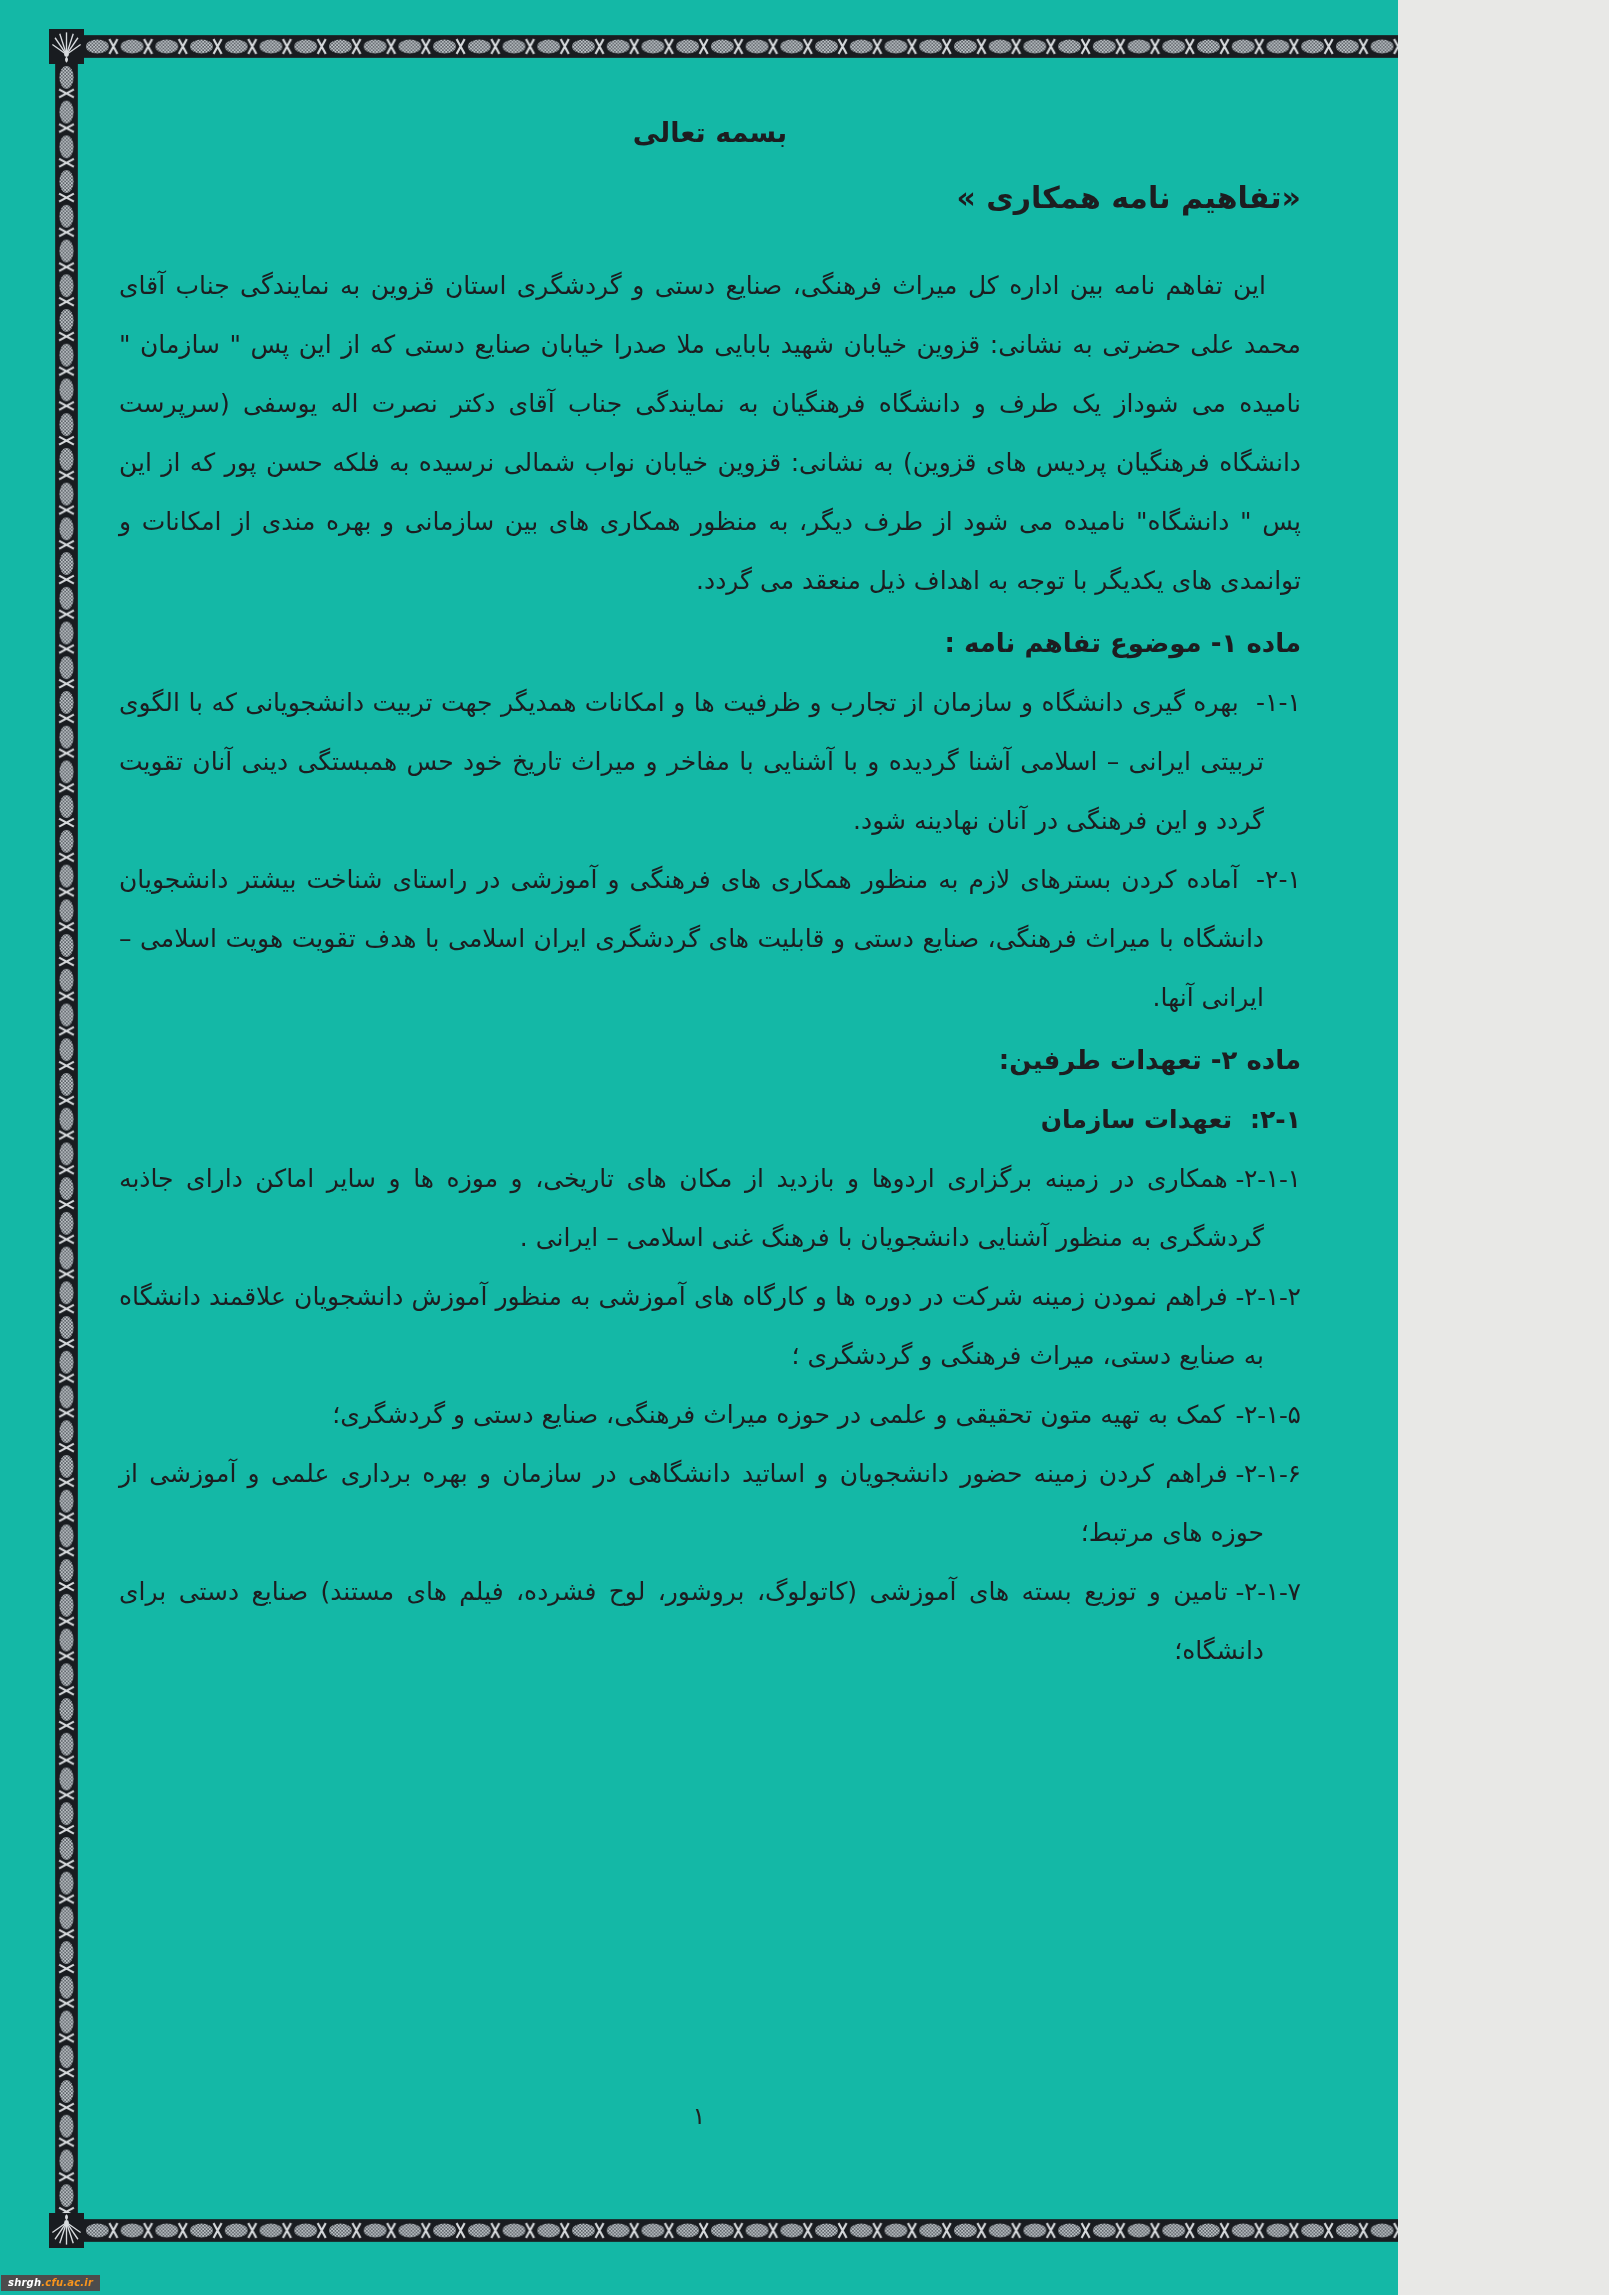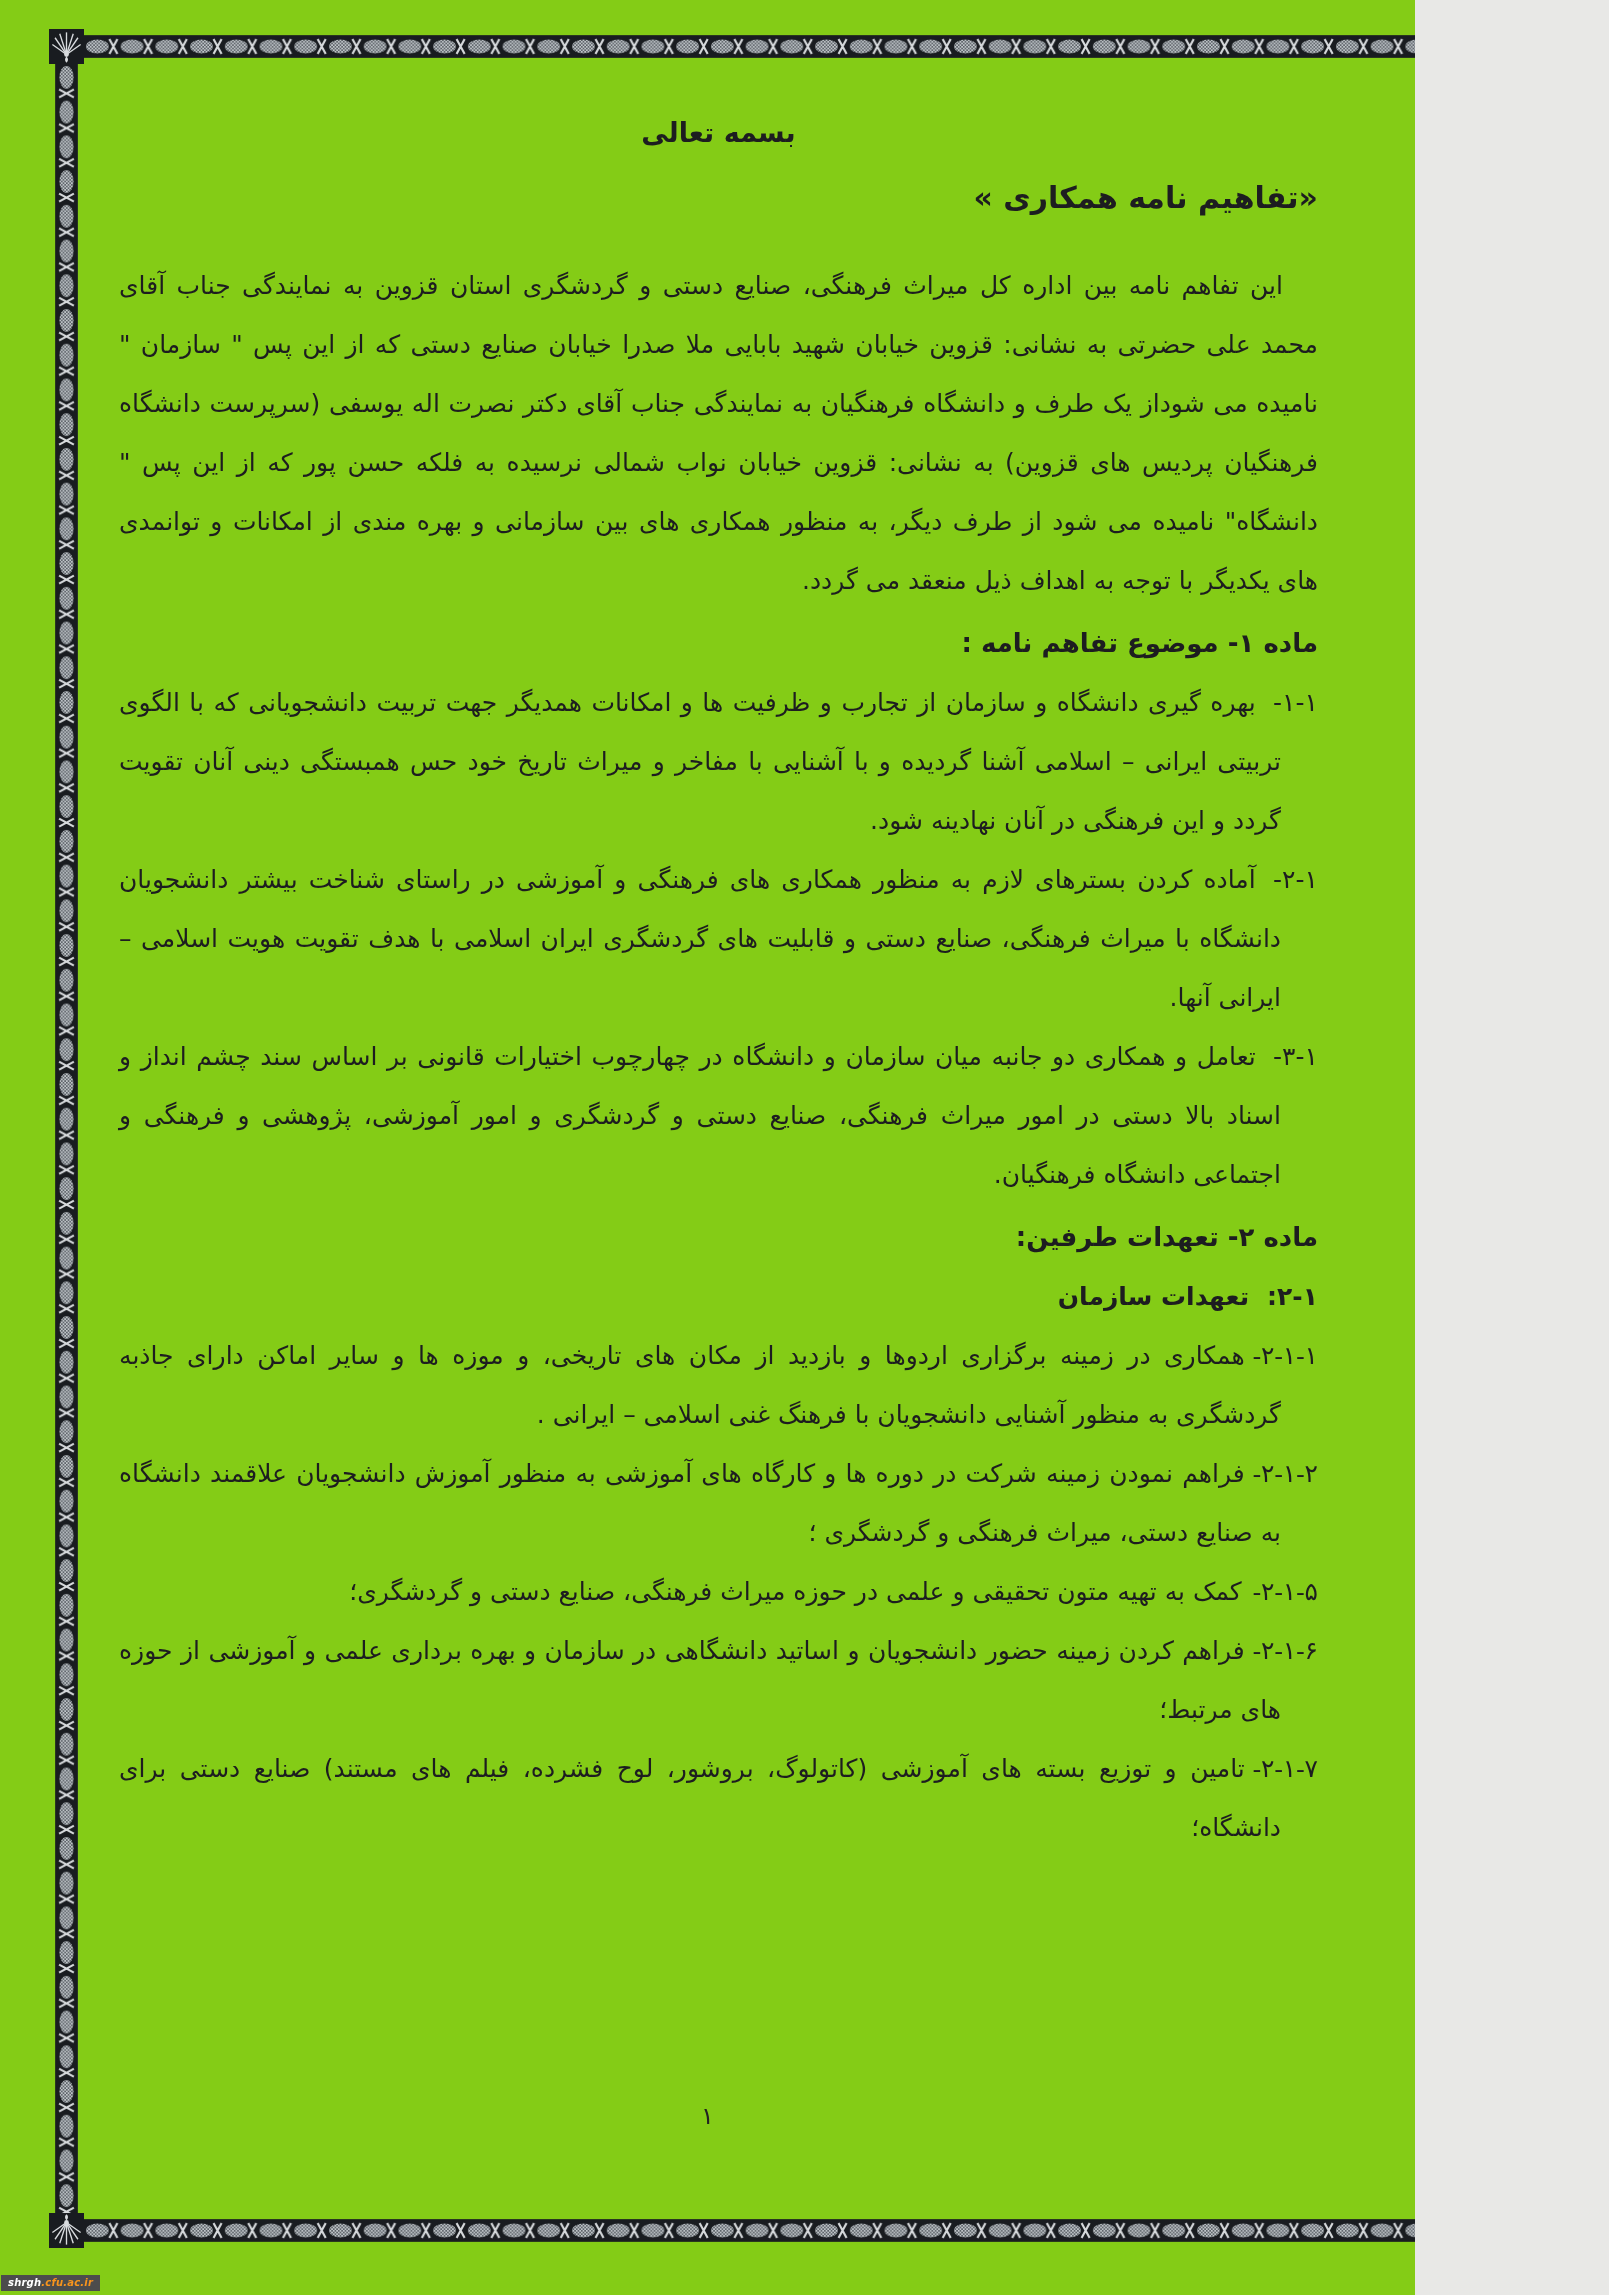--- a/index.html
+++ b/index.html
@@ -1,23 +1,22 @@
 <!DOCTYPE html>
 <html style="font-size:10.7px"><head>
 <meta charset="utf-8">
 <style>
   html,body{margin:0;padding:0;background:#e8e8e6;}
   .page{
     position:relative;
     width:1398px;height:2295px;
-    background:#84cc16;
+    background:#14b8a6;
     overflow:hidden;
     font-family:"DejaVu Sans",sans-serif;
     color:#1d1d20;
-    padding-left:17px;
   }
   
   .band{position:absolute;display:block;}
   .band-top{left:84px;top:35px;}
   .band-bottom{left:84px;top:2219px;}
   .band-left{left:55px;top:64px;}
   .band-right{left:1551px;top:64px;}
   .corner{position:absolute;width:35px;height:35px;}
   .corner-tl{left:49px;top:29px;}
   .corner-tr{left:1545px;top:29px;}
@@ -206,23 +205,20 @@
     <p class="intro">این تفاهم نامه بین اداره کل میراث فرهنگی، صنایع دستی و گردشگری استان قزوین به نمایندگی جناب آقای محمد علی حضرتی به نشانی: قزوین خیابان شهید بابایی ملا صدرا خیابان صنایع دستی که از این پس " سازمان " نامیده می شوداز یک طرف و دانشگاه فرهنگیان به نمایندگی جناب آقای دکتر نصرت اله یوسفی (سرپرست دانشگاه فرهنگیان پردیس های  قزوین) به نشانی: قزوین خیابان نواب شمالی نرسیده به فلکه حسن پور که از این پس " دانشگاه" نامیده می شود از طرف دیگر، به منظور همکاری های بین سازمانی و بهره مندی از امکانات و توانمدی های یکدیگر با توجه به اهداف ذیل منعقد می گردد.</p>
 
     <h2 class="madeh">ماده ۱- موضوع تفاهم نامه :</h2>
 
     <div class="item a1">
       <span class="num">-۱-۱</span><span>بهره گیری دانشگاه و سازمان از تجارب و ظرفیت ها و امکانات همدیگر جهت تربیت دانشجویانی که با الگوی تربیتی ایرانی – اسلامی آشنا گردیده و با آشنایی با مفاخر و میراث تاریخ خود حس همبستگی دینی آنان تقویت گردد و این فرهنگی در آنان نهادینه شود.</span>
     </div>
     <div class="item a1">
       <span class="num">-۲-۱</span><span>آماده کردن بسترهای لازم به منظور همکاری های فرهنگی و آموزشی در راستای شناخت بیشتر دانشجویان دانشگاه با میراث فرهنگی، صنایع دستی و قابلیت های گردشگری ایران اسلامی با هدف تقویت هویت اسلامی – ایرانی آنها.</span>
     </div>
-    <div class="item a1">
-      <span class="num">-۳-۱</span><span>تعامل و همکاری دو جانبه میان سازمان و دانشگاه در چهارچوب اختیارات قانونی بر اساس سند چشم انداز و اسناد بالا دستی در امور میراث فرهنگی، صنایع دستی و گردشگری و امور آموزشی، پژوهشی و فرهنگی و اجتماعی دانشگاه فرهنگیان.</span>
-    </div>
 
     <h2 class="madeh">ماده ۲- تعهدات طرفین:</h2>
 
     <h3 class="sec">
       <span class="num">:۲-۱</span><span>تعهدات سازمان</span>
     </h3>
 
     <div class="item sub">
       <span class="num">-۲-۱-۱</span><span>همکاری در زمینه برگزاری اردوها و بازدید از مکان های تاریخی، و موزه ها و سایر اماکن دارای جاذبه گردشگری به منظور آشنایی دانشجویان با فرهنگ غنی اسلامی – ایرانی .</span>
     </div>

